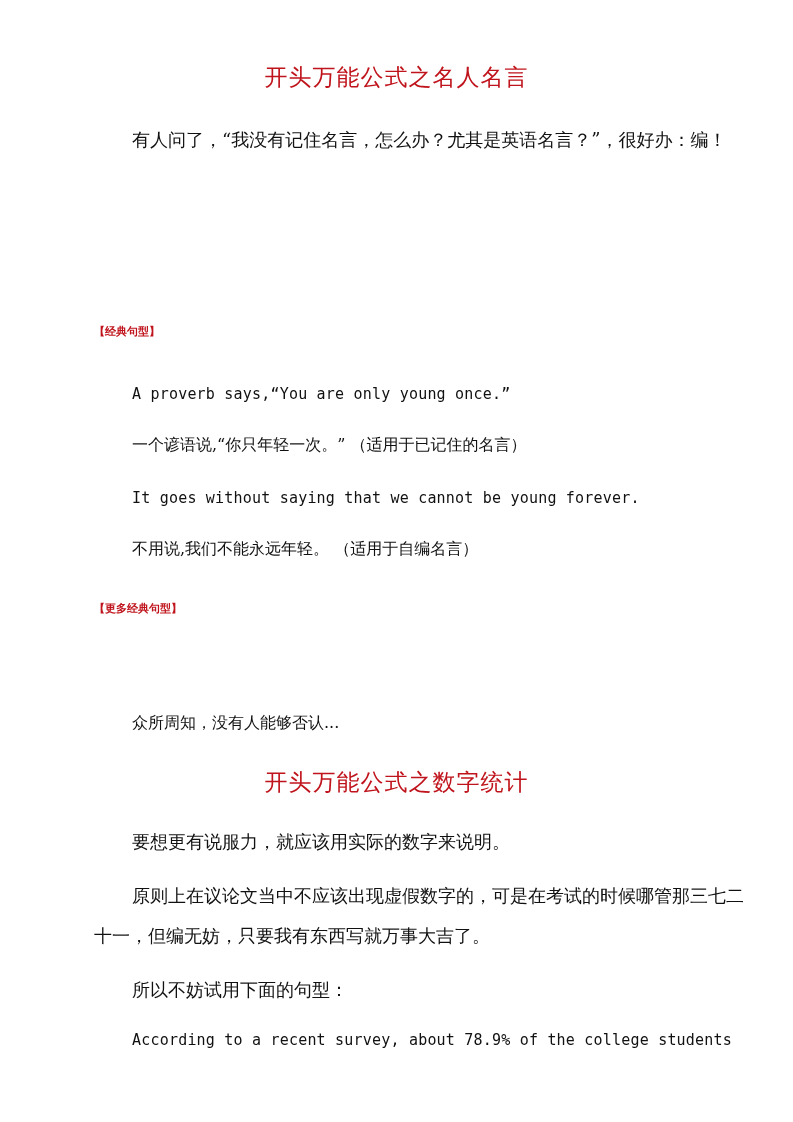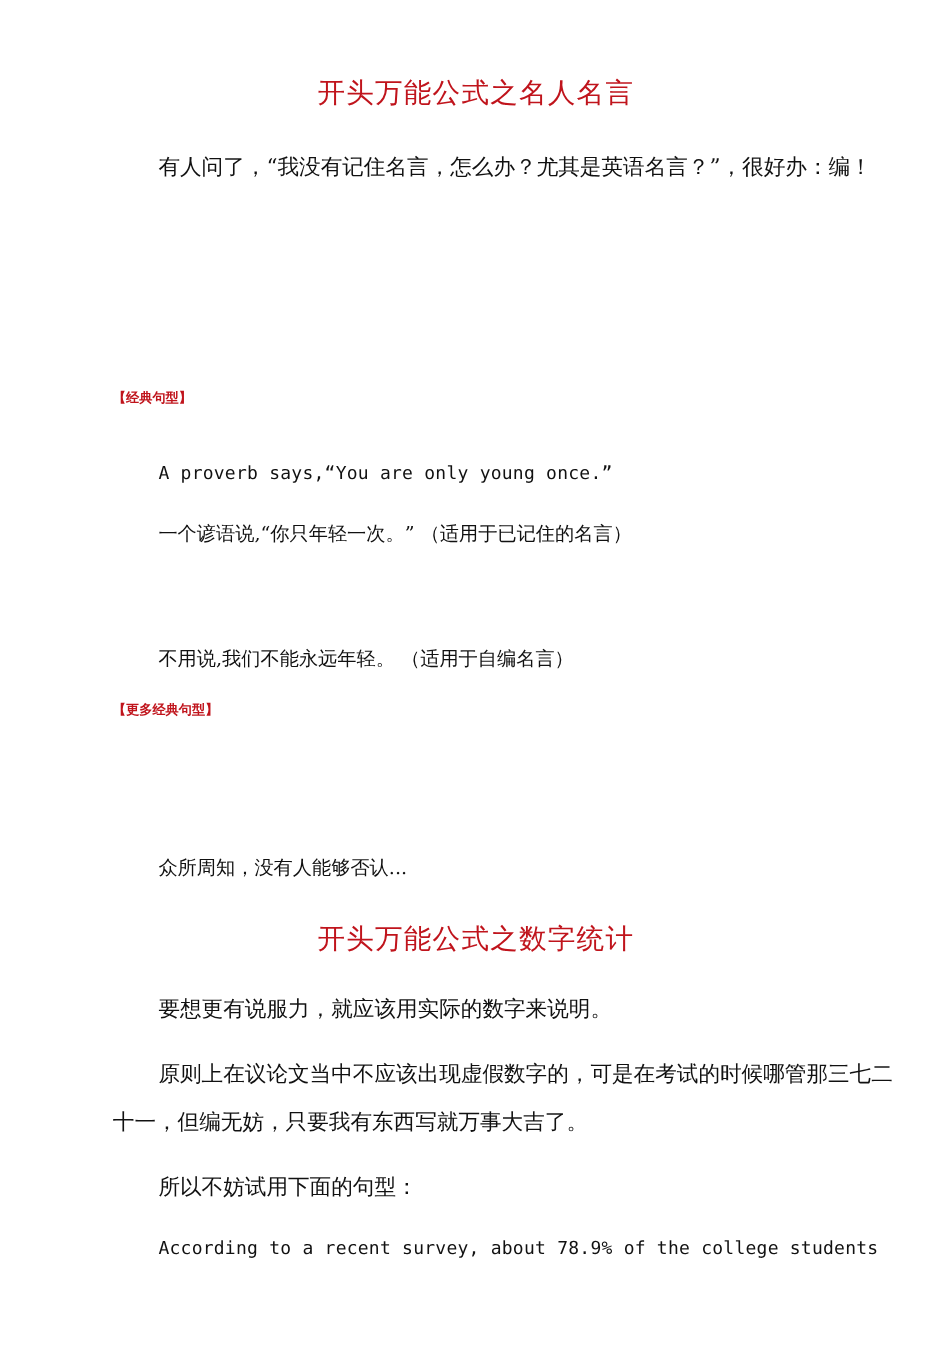--- a/index.html
+++ b/index.html
@@ -71,23 +71,24 @@
 
   <h1 class="title" style="top:62px;">开头万能公式之名人名言</h1>
 
   <p class="para" style="top:120px;">有人问了，“我没有记住名言，怎么办？尤其是英语名言？”，很好办：编！</p>
 
 
   <h2 class="heading" style="top:324px;">【经典句型】</h2>
 
   <p class="line" style="top:435px;">一个谚语说,“你只年轻一次。”  （适用于已记住的名言）</p>
   <p class="line mono" style="top:385px;">A proverb says,“You are only young once.”</p>
+  <p class="line mono" style="top:489px;">It goes without saying that we cannot be young forever.</p>
   <p class="line" style="top:539px;">不用说,我们不能永远年轻。   （适用于自编名言）</p>
 
-  <h2 class="heading" style="top:584px;">【更多经典句型】</h2>
+  <h2 class="heading" style="top:601px;">【更多经典句型】</h2>
 
   <p class="line" style="top:713px;">众所周知，没有人能够否认...</p>
 
   <h1 class="title" style="top:767px;">开头万能公式之数字统计</h1>
 
   <p class="para" style="top:822px;">要想更有说服力，就应该用实际的数字来说明。</p>
 
   <p class="para" style="top:876px;">原则上在议论文当中不应该出现虚假数字的，可是在考试的时候哪管那三七二十一，但编无妨，只要我有东西写就万事大吉了。</p>
 
   <p class="para" style="top:970px;">所以不妨试用下面的句型：</p>

